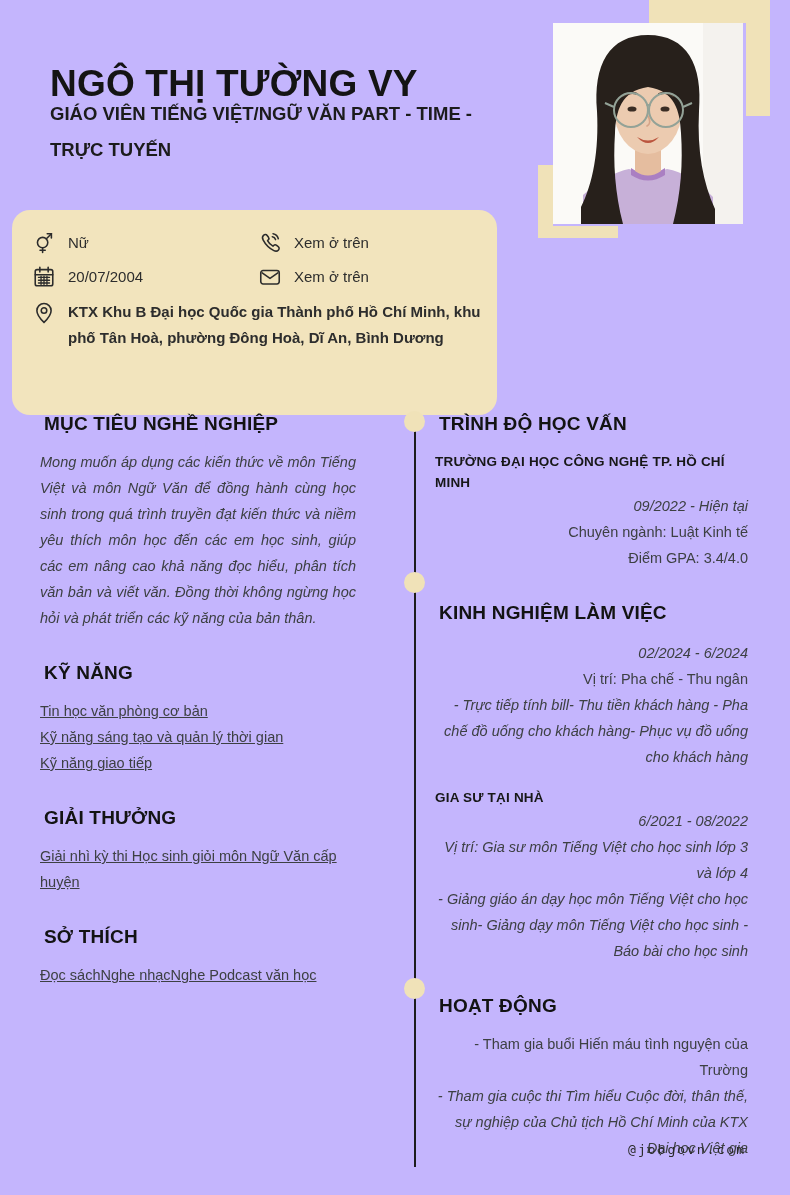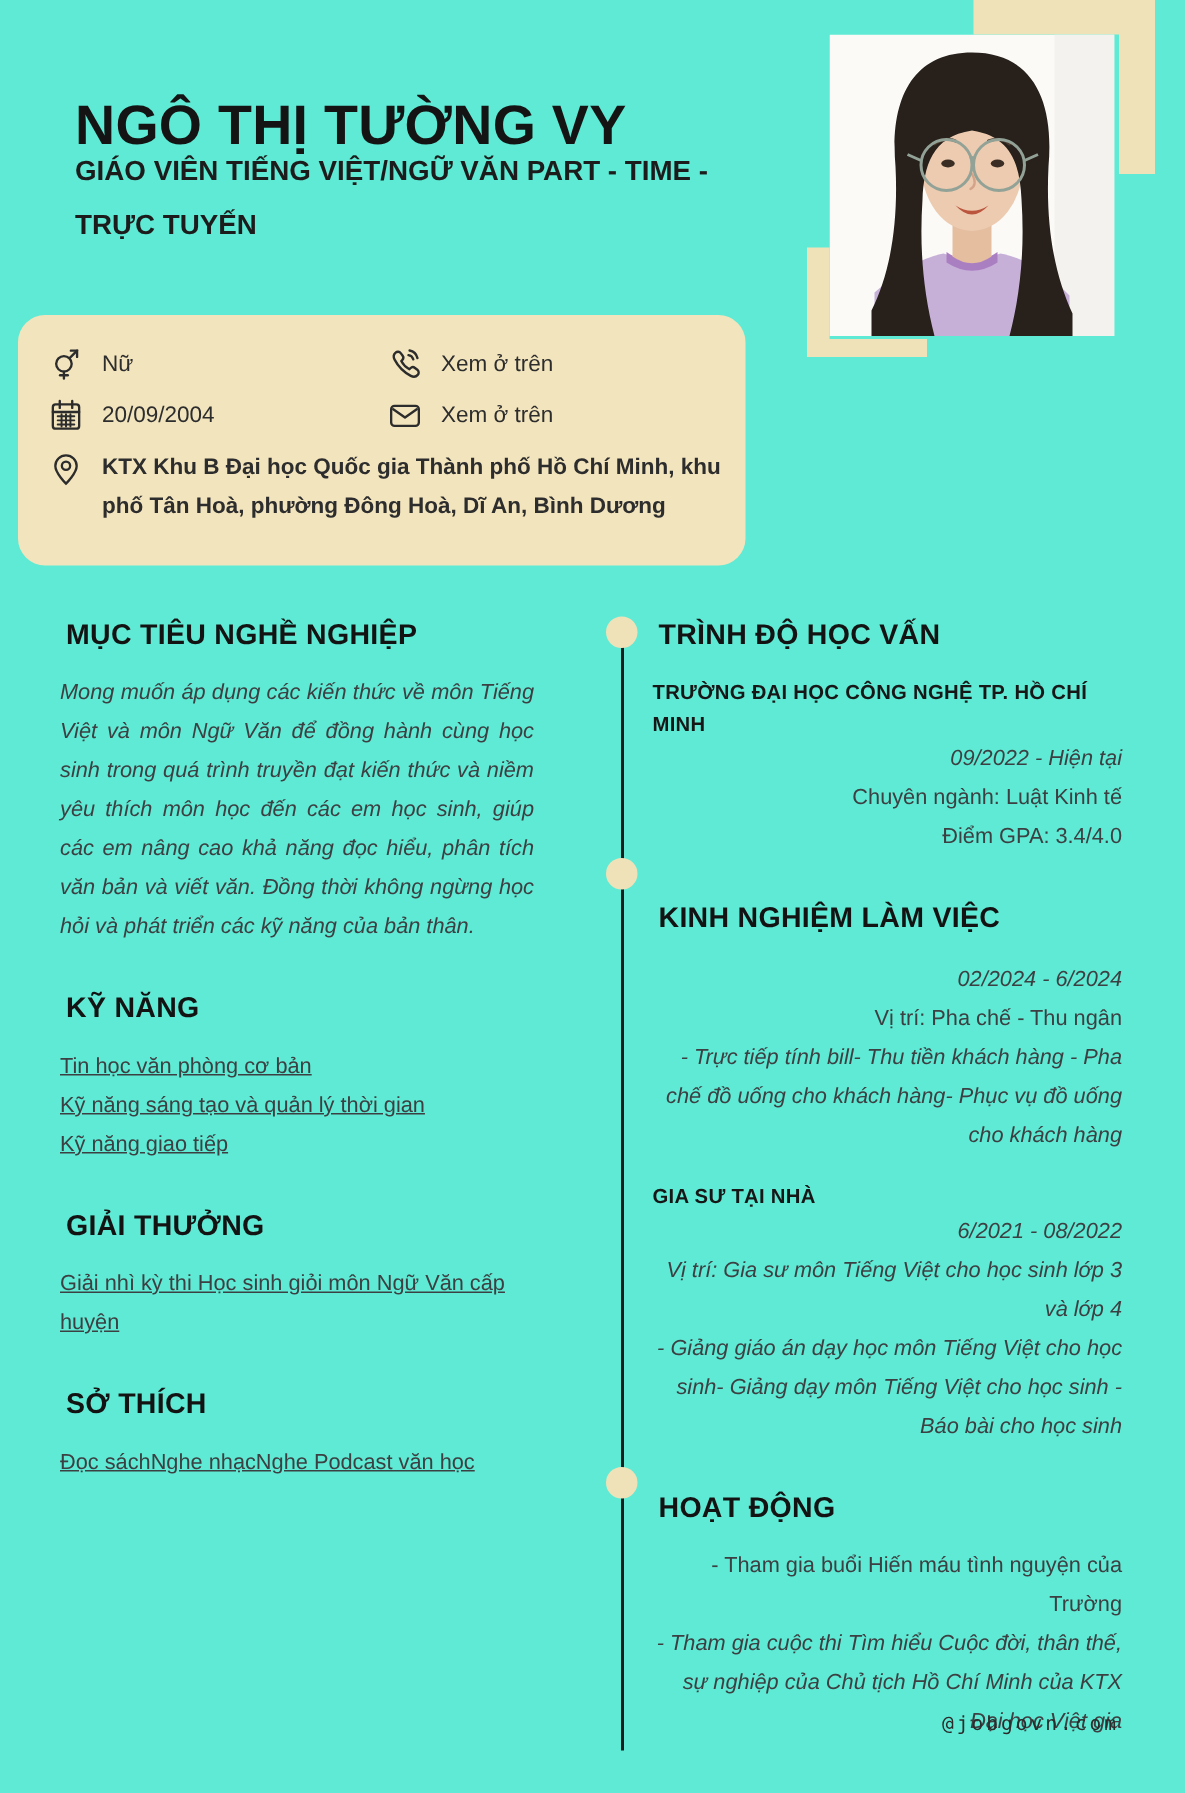--- a/index.html
+++ b/index.html
@@ -1,17 +1,17 @@
 <!DOCTYPE html>
 <html><head>
 <meta charset="utf-8">
 <style>
   html,body { margin:0; padding:0; background:#e9e9e9; }
   .page {
-    position:relative; width:790px; height:1195px; background:#5eead4;
+    position:relative; width:790px; height:1195px; background:#c4b5fd;
     font-family:"Liberation Sans","DejaVu Sans",sans-serif; color:#3d4043;
     overflow:hidden; margin:0 auto;
   }
   
   .name {
     position:absolute; left:50px; top:36px; width:500px;
     font-size:37px; font-weight:bold; color:#141414; letter-spacing:.2px; line-height:46px;
   }
   .subtitle {
     position:absolute; left:50px; top:96px; width:478px;
@@ -20,21 +20,21 @@
   
   .deco { position:absolute; background:#f0e2b8; }
   .deco-tr-h { left:649px; top:0;    width:97px; height:23px; }
   .deco-tr-v { left:746px; top:0;    width:24px; height:116px; }
   .deco-bl-v { left:538px; top:165px; width:15px; height:73px; }
   .deco-bl-h { left:538px; top:226px; width:80px; height:12px; }
   .photo { position:absolute; left:553px; top:23px; width:190px; height:201px; }
   .photo svg { display:block; }
   
   .info-box {
-    position:absolute; left:12px; top:210px; width:485px; height:167px;
+    position:absolute; left:12px; top:210px; width:485px; height:205px;
     background:#f2e4bd; border-radius:18px; box-sizing:border-box; padding:21px 10px 0 20px;
   }
   .info-grid { display:grid; grid-template-columns:226px 1fr; row-gap:10px; }
   .info-item { display:flex; align-items:center; gap:12px; font-size:15px; color:#2d2d2d; line-height:24px; }
   .info-item .ic { flex:0 0 24px; width:24px; height:24px; }
   .info-address { margin-top:10px; display:flex; gap:12px; align-items:flex-start; font-size:15px; color:#2d2d2d; line-height:26px;font-weight:bold; }
   .info-address .ic { flex:0 0 24px; width:24px; height:24px; margin-top:2px; }
   .ic svg { display:block; }
   
   .col { position:absolute; top:405px; }
@@ -127,21 +127,21 @@
         <span class="ic">
           <svg width="24" height="24" viewBox="0 0 26 26">
               <g fill="none" stroke="#2c2c2c" stroke-width="1.7" stroke-linecap="round">
                 <rect x="3.5" y="5" width="19" height="17.5" rx="2"></rect>
                 <path d="M8.5 2.5 L8.5 7.5 M17.5 2.5 L17.5 7.5 M3.5 10.5 L22.5 10.5"></path>
                 <path d="M7 13.5 H19 M7 16.5 H19 M7 19.5 H19" stroke-width="1.4"></path>
                 <path d="M9.8 12 V21 M13 12 V21 M16.2 12 V21" stroke-width="1.4"></path>
               </g>
             </svg>
         </span>
-        <span>20/09/2004</span>
+        <span>20/07/2004</span>
       </div>
       <div class="info-item">
         <span class="ic">
           <svg width="24" height="24" viewBox="0 0 26 26">
               <g fill="none" stroke="#2c2c2c" stroke-width="1.7" stroke-linecap="round" stroke-linejoin="round">
                 <rect x="3" y="6" width="20" height="14.5" rx="2.5"></rect>
                 <path d="M4.5 8.5 L13 14.5 L21.5 8.5"></path>
               </g>
             </svg>
         </span>

